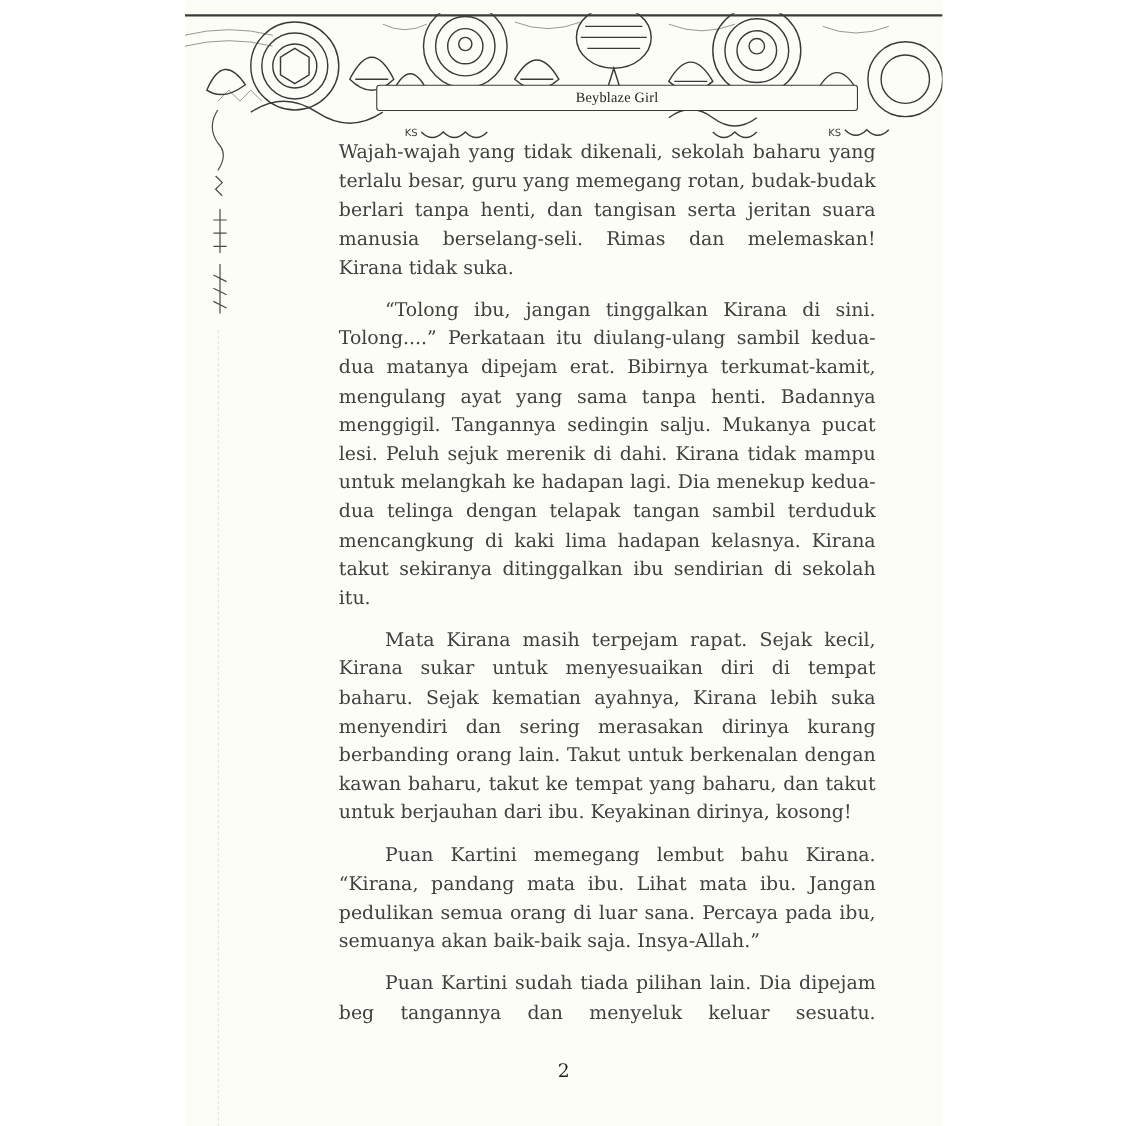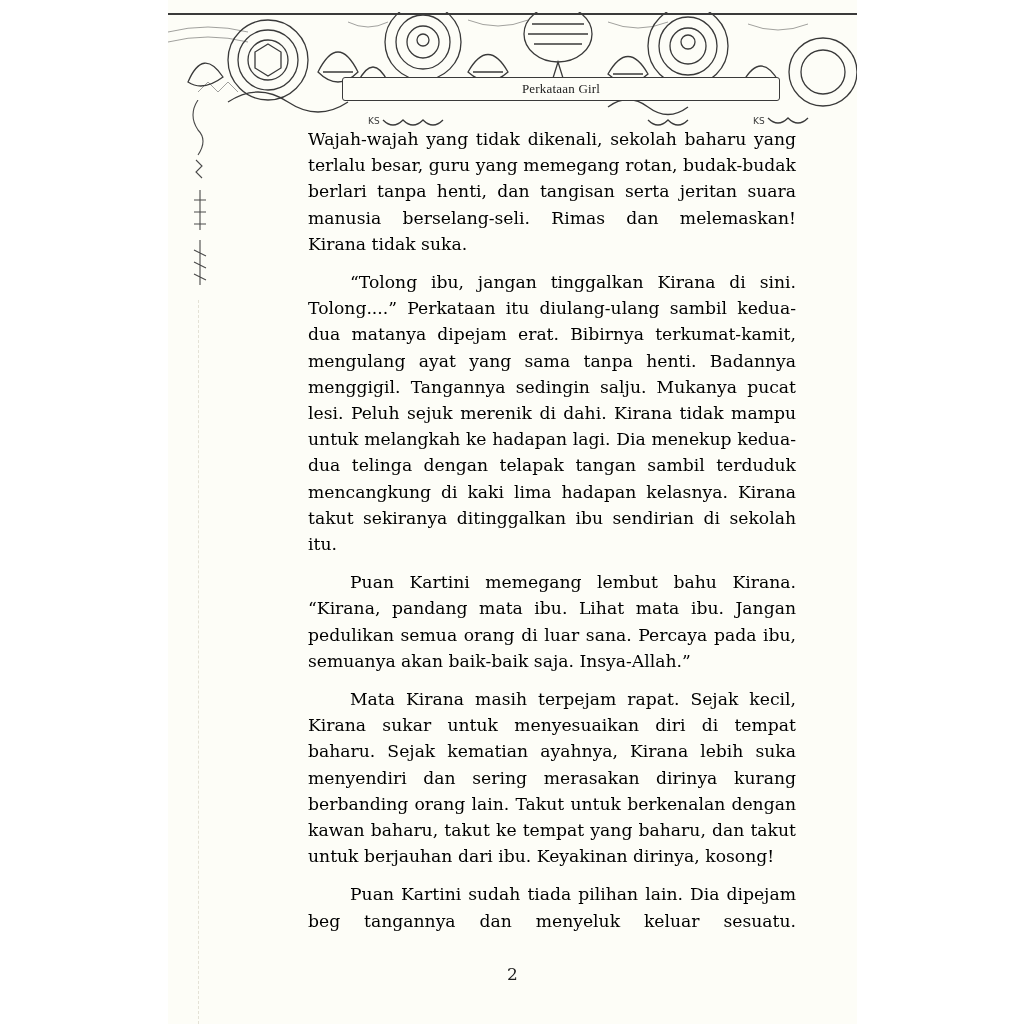--- a/index.html
+++ b/index.html
@@ -35,21 +35,21 @@
   }
   .banner-title {
     font-family:"Liberation Serif", serif;
     font-size:13px; color:#222;
     letter-spacing:0.2px;
   }
   .body-text {
     position:absolute; left:140px; top:126px; width:488px;
     font-family:"DejaVu Serif", serif;
     font-size:17.2px; line-height:26.2px;
-    color:#000000;
+    color:#404040;
     text-align:justify;
     text-align-last:left;
     hyphens:none;
   }
   .para { margin:0 0 12px 0; }
   .para.indent { text-indent:42px; }
   .para.last { text-align-last:justify; }
   .page-number {
     position:absolute; left:0; width:689px; top:964px;
     text-align:center;
@@ -117,27 +117,27 @@
       <g fill="none" stroke="#4a4a4a" stroke-width="1.1">
         <path d="M20 0 q-10 15 0 30 q10 10 0 25"></path>
         <path d="M18 60 l6 6 l-6 6 l6 6"></path>
         <path d="M22 90 v40 M16 100 h12 M16 112 h12 M16 124 h12"></path>
         <path d="M22 140 v45 M16 150 l12 6 M16 162 l12 6 M16 174 l12 6"></path>
       </g>
     </svg>
   </div>
 
   <div class="banner">
-    <span class="banner-title">Perkataan Girl</span>
+    <span class="banner-title">Beyblaze Girl</span>
   </div>
 
   <div class="gutter-line"></div>
 
   <div class="body-text">
     <p class="para">Wajah-wajah yang tidak dikenali, sekolah baharu yang terlalu besar, guru yang memegang rotan, budak-budak berlari tanpa henti, dan tangisan serta jeritan suara manusia berselang-seli. Rimas dan melemaskan! Kirana tidak suka.</p>
     <p class="para indent">“Tolong ibu, jangan tinggalkan Kirana di sini. Tolong....” Perkataan itu diulang-ulang sambil kedua-dua matanya dipejam erat. Bibirnya terkumat-kamit, mengulang ayat yang sama tanpa henti. Badannya menggigil. Tangannya sedingin salju. Mukanya pucat lesi. Peluh sejuk merenik di dahi. Kirana tidak mampu untuk melangkah ke hadapan lagi. Dia menekup kedua-dua telinga dengan telapak tangan sambil terduduk mencangkung di kaki lima hadapan kelasnya. Kirana takut sekiranya ditinggalkan ibu sendirian di sekolah itu.</p>
+    <p class="para indent">Mata Kirana masih terpejam rapat. Sejak kecil, Kirana sukar untuk menyesuaikan diri di tempat baharu. Sejak kematian ayahnya, Kirana lebih suka menyendiri dan sering merasakan dirinya kurang berbanding orang lain. Takut untuk berkenalan dengan kawan baharu, takut ke tempat yang baharu, dan takut untuk berjauhan dari ibu. Keyakinan dirinya, kosong!</p>
     <p class="para indent">Puan Kartini memegang lembut bahu Kirana. “Kirana, pandang mata ibu. Lihat mata ibu. Jangan pedulikan semua orang di luar sana. Percaya pada ibu, semuanya akan baik-baik saja. Insya-Allah.”</p>
-    <p class="para indent">Mata Kirana masih terpejam rapat. Sejak kecil, Kirana sukar untuk menyesuaikan diri di tempat baharu. Sejak kematian ayahnya, Kirana lebih suka menyendiri dan sering merasakan dirinya kurang berbanding orang lain. Takut untuk berkenalan dengan kawan baharu, takut ke tempat yang baharu, dan takut untuk berjauhan dari ibu. Keyakinan dirinya, kosong!</p>
     <p class="para indent last">Puan Kartini sudah tiada pilihan lain. Dia dipejam beg tangannya dan menyeluk keluar sesuatu.</p>
   </div>
 
   <div class="page-number">2</div>
 </div>
 
 </body></html>

